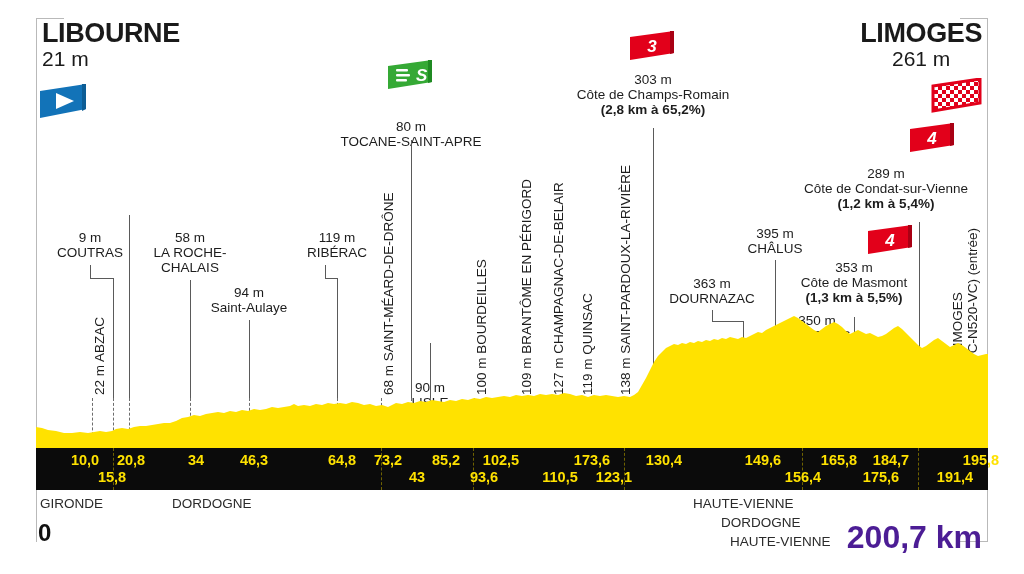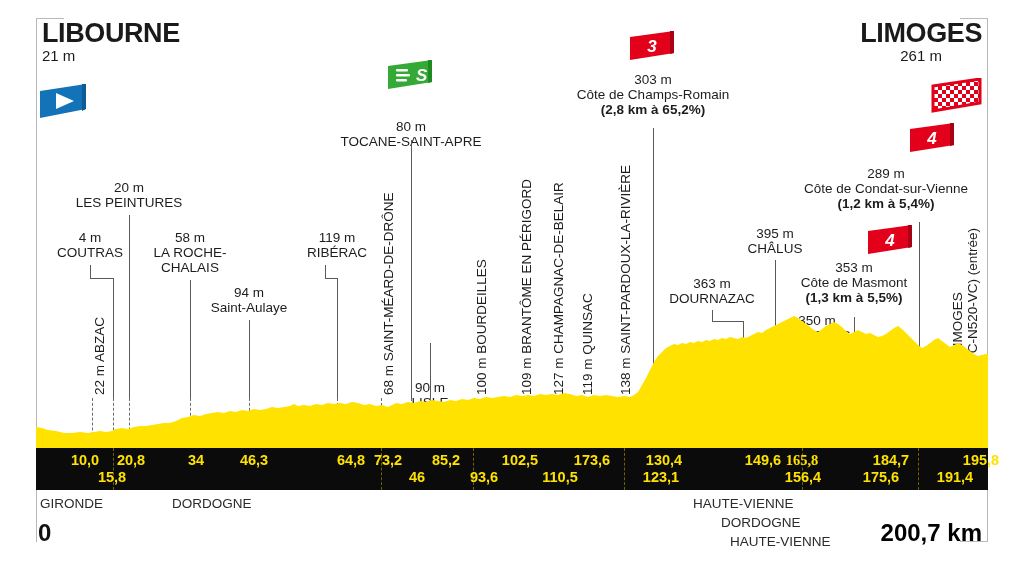--- a/index.html
+++ b/index.html
@@ -8,21 +8,21 @@
 
   #stage{position:absolute;left:0;top:0;width:1024px;height:574px;}
 
   
   .frame-v{position:absolute;width:1px;background:#b9b9b9;}
   .frame-h{position:absolute;height:1px;background:#b9b9b9;}
 
   
   .city{position:absolute;white-space:nowrap;}
   .city .nm{font-size:27px;font-weight:bold;letter-spacing:-0.4px;line-height:1;}
-  .city .alt{font-size:15px;font-weight:normal;line-height:1.15;}
+  .city .alt{font-size:21px;font-weight:normal;line-height:1.15;}
   .city.left{left:42px;top:20px;text-align:left;}
   .city.right{right:42px;top:20px;text-align:center;}
 
   
   .flag{position:absolute;}
 
   
   .lbl{position:absolute;white-space:nowrap;font-size:13.5px;line-height:1.12;
        text-align:center;color:#1d1d1d;}
   .lbl .l1{display:block;}
@@ -47,21 +47,21 @@
   #kmbar{position:absolute;left:36px;top:448px;width:952px;height:42px;background:#0b0b0b;}
   .km{position:absolute;font-size:14.5px;font-weight:bold;color:#FFE200;
       white-space:nowrap;transform:translateX(-50%);}
   .km.r1{top:4px;}
   .km.r2{top:21px;}
   .kmdash{position:absolute;top:0;height:42px;width:0;border-left:1px dashed #6f6200;}
 
   
   .dept{position:absolute;font-size:13.5px;color:#2b2b2b;white-space:nowrap;}
 
-  .totals{position:absolute;font-size:24px;font-weight:bold;color:#000000;}
+  .totals{position:absolute;font-size:32px;font-weight:bold;color:#4c1d95;}
   .zero{position:absolute;font-size:24px;font-weight:bold;color:#111;}
 </style>
 </head>
 <body>
 
 <div id="stage">
 
   <div class="frame-v" style="left:36px;top:18px;height:430px;"></div>
   <div class="frame-v" style="left:987px;top:18px;height:430px;"></div>
   <div class="frame-h" style="left:36px;top:18px;width:28px;"></div>
@@ -154,28 +154,24 @@
     <b class="l1">(1,2 km à 5,4%)</b>
   </div>
 
   <div class="lbl" style="left:854px;top:260px;transform:translateX(-50%);">
     <span class="l1">353 m</span>
     <span class="l1">Côte de Masmont</span>
     <b class="l1">(1,3 km à 5,5%)</b>
   </div>
 
   <div class="lbl" style="left:90px;top:230px;transform:translateX(-50%);">
-    <span class="l1">4 m</span>
+    <span class="l1">9 m</span>
     <span class="l1">COUTRAS</span>
   </div>
 
-  <div class="lbl" style="left:129px;top:180px;transform:translateX(-50%);">
-    <span class="l1">20 m</span>
-    <span class="l1">LES PEINTURES</span>
-  </div>
 
   <div class="lbl" style="left:190px;top:230px;transform:translateX(-50%);">
     <span class="l1">58 m</span>
     <span class="l1">LA ROCHE-</span>
     <span class="l1">CHALAIS</span>
   </div>
 
   <div class="lbl" style="left:249px;top:285px;transform:translateX(-50%);">
     <span class="l1">94 m</span>
     <span class="l1">Saint-Aulaye</span>
@@ -302,36 +298,36 @@
     <div class="kmdash" style="left:345px;"></div>
     <div class="kmdash" style="left:437px;"></div>
     <div class="kmdash" style="left:588px;"></div>
     <div class="kmdash" style="left:766px;"></div>
     <div class="kmdash" style="left:882px;"></div>
 
     <div class="km r1" style="left:49px;">10,0</div>
     <div class="km r1" style="left:95px;">20,8</div>
     <div class="km r1" style="left:160px;">34</div>
     <div class="km r1" style="left:218px;">46,3</div>
-    <div class="km r1" style="left:315px;">64,8</div>
+    <div class="km r1" style="left:306px;">64,8</div>
     <div class="km r1" style="left:352px;">73,2</div>
     <div class="km r1" style="left:410px;">85,2</div>
-    <div class="km r1" style="left:484px;text-align:right;">102,5</div>
+    <div class="km r1" style="left:465px;text-align:right;">102,5</div>
     <div class="km r1" style="left:556px;">173,6</div>
     <div class="km r1" style="left:628px;">130,4</div>
     <div class="km r1" style="left:727px;">149,6</div>
-    <div class="km r1" style="left:766px;font-family:Liberation Serif, serif;">165,8</div>
+    <div class="km r1" style="left:803px;">165,8</div>
     <div class="km r1" style="left:855px;">184,7</div>
     <div class="km r1" style="left:945px;">195,8</div>
 
     <div class="km r2" style="left:76px;">15,8</div>
-    <div class="km r2" style="left:381px;">46</div>
+    <div class="km r2" style="left:381px;">43</div>
     <div class="km r2" style="left:448px;">93,6</div>
     <div class="km r2" style="left:524px;">110,5</div>
-    <div class="km r2" style="left:625px;">123,1</div>
+    <div class="km r2" style="left:578px;">123,1</div>
     <div class="km r2" style="left:767px;">156,4</div>
     <div class="km r2" style="left:845px;">175,6</div>
     <div class="km r2" style="left:919px;">191,4</div>
   </div>
 
   <div class="dept" style="left:40px;top:496px;">GIRONDE</div>
   <div class="dept" style="left:172px;top:496px;">DORDOGNE</div>
   <div class="dept" style="left:693px;top:496px;">HAUTE-VIENNE</div>
   <div class="dept" style="left:721px;top:515px;">DORDOGNE</div>
   <div class="dept" style="left:730px;top:534px;">HAUTE-VIENNE</div>

